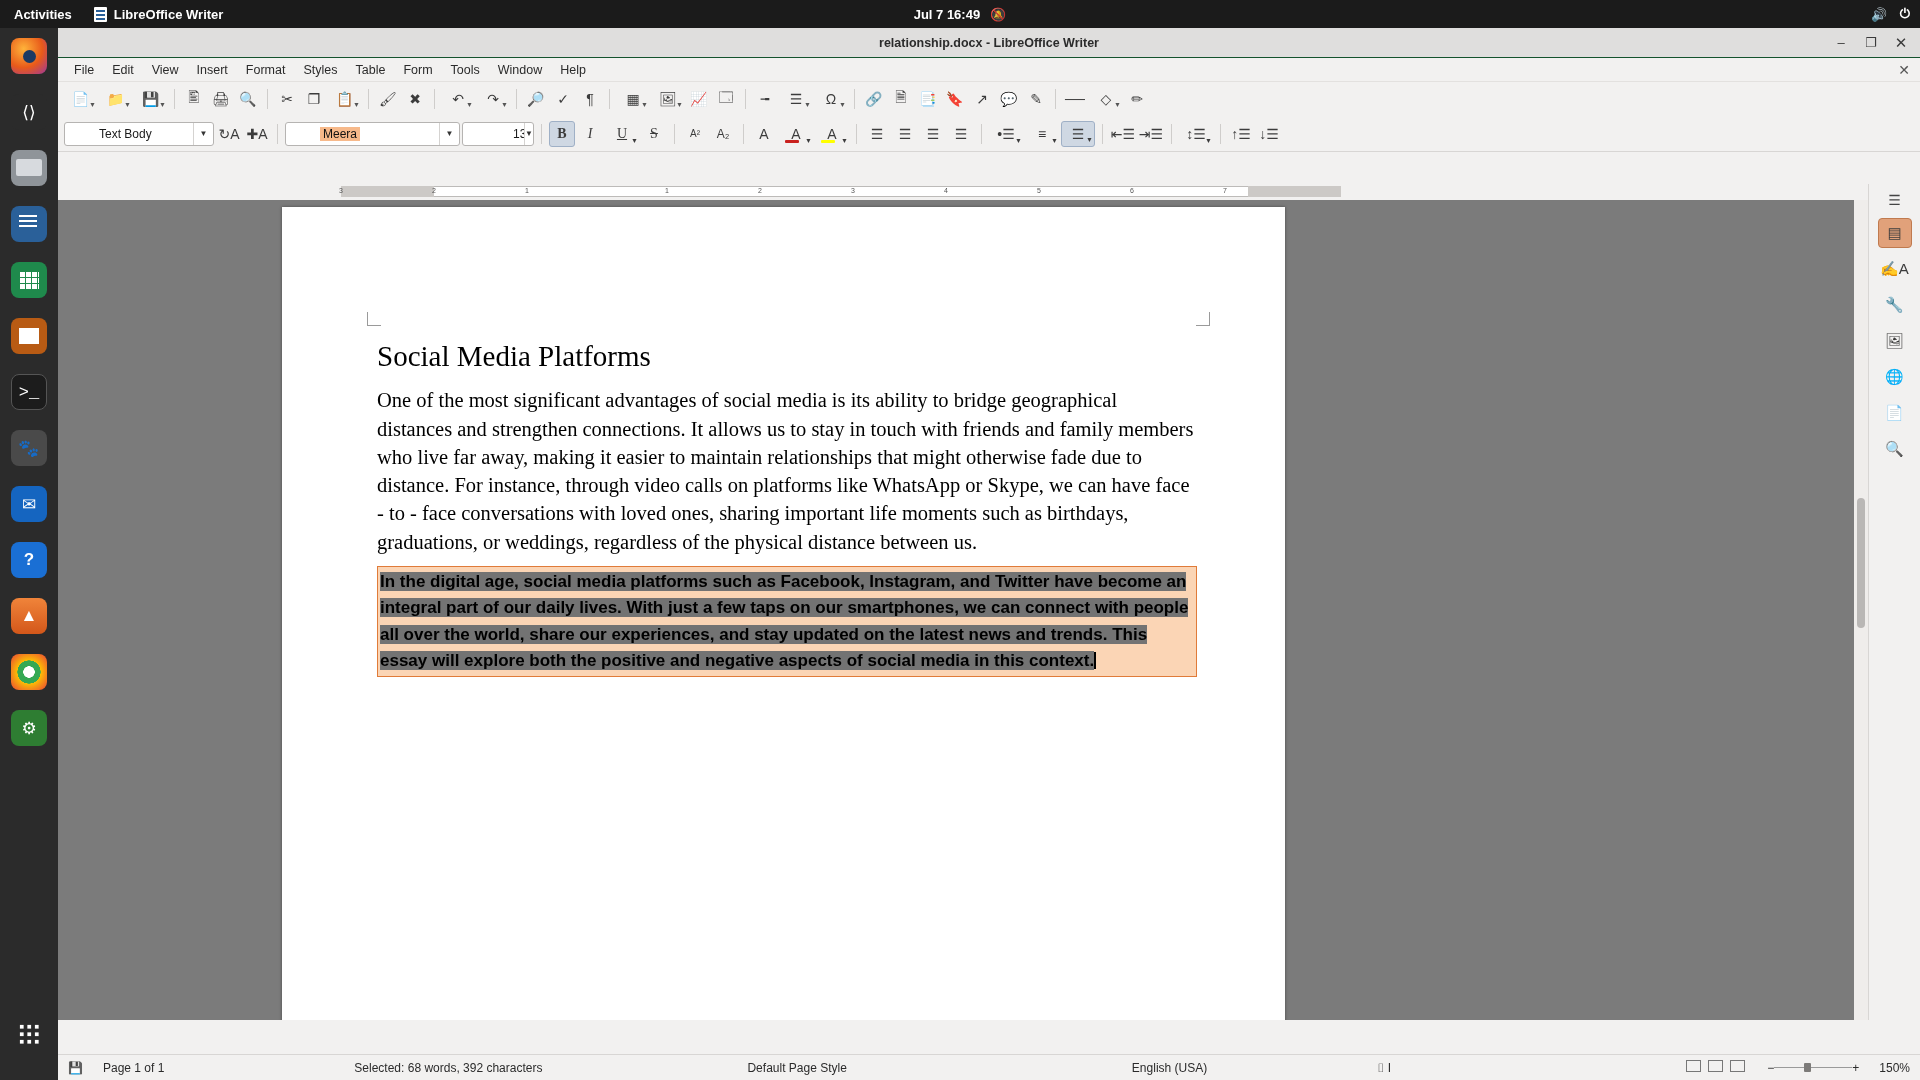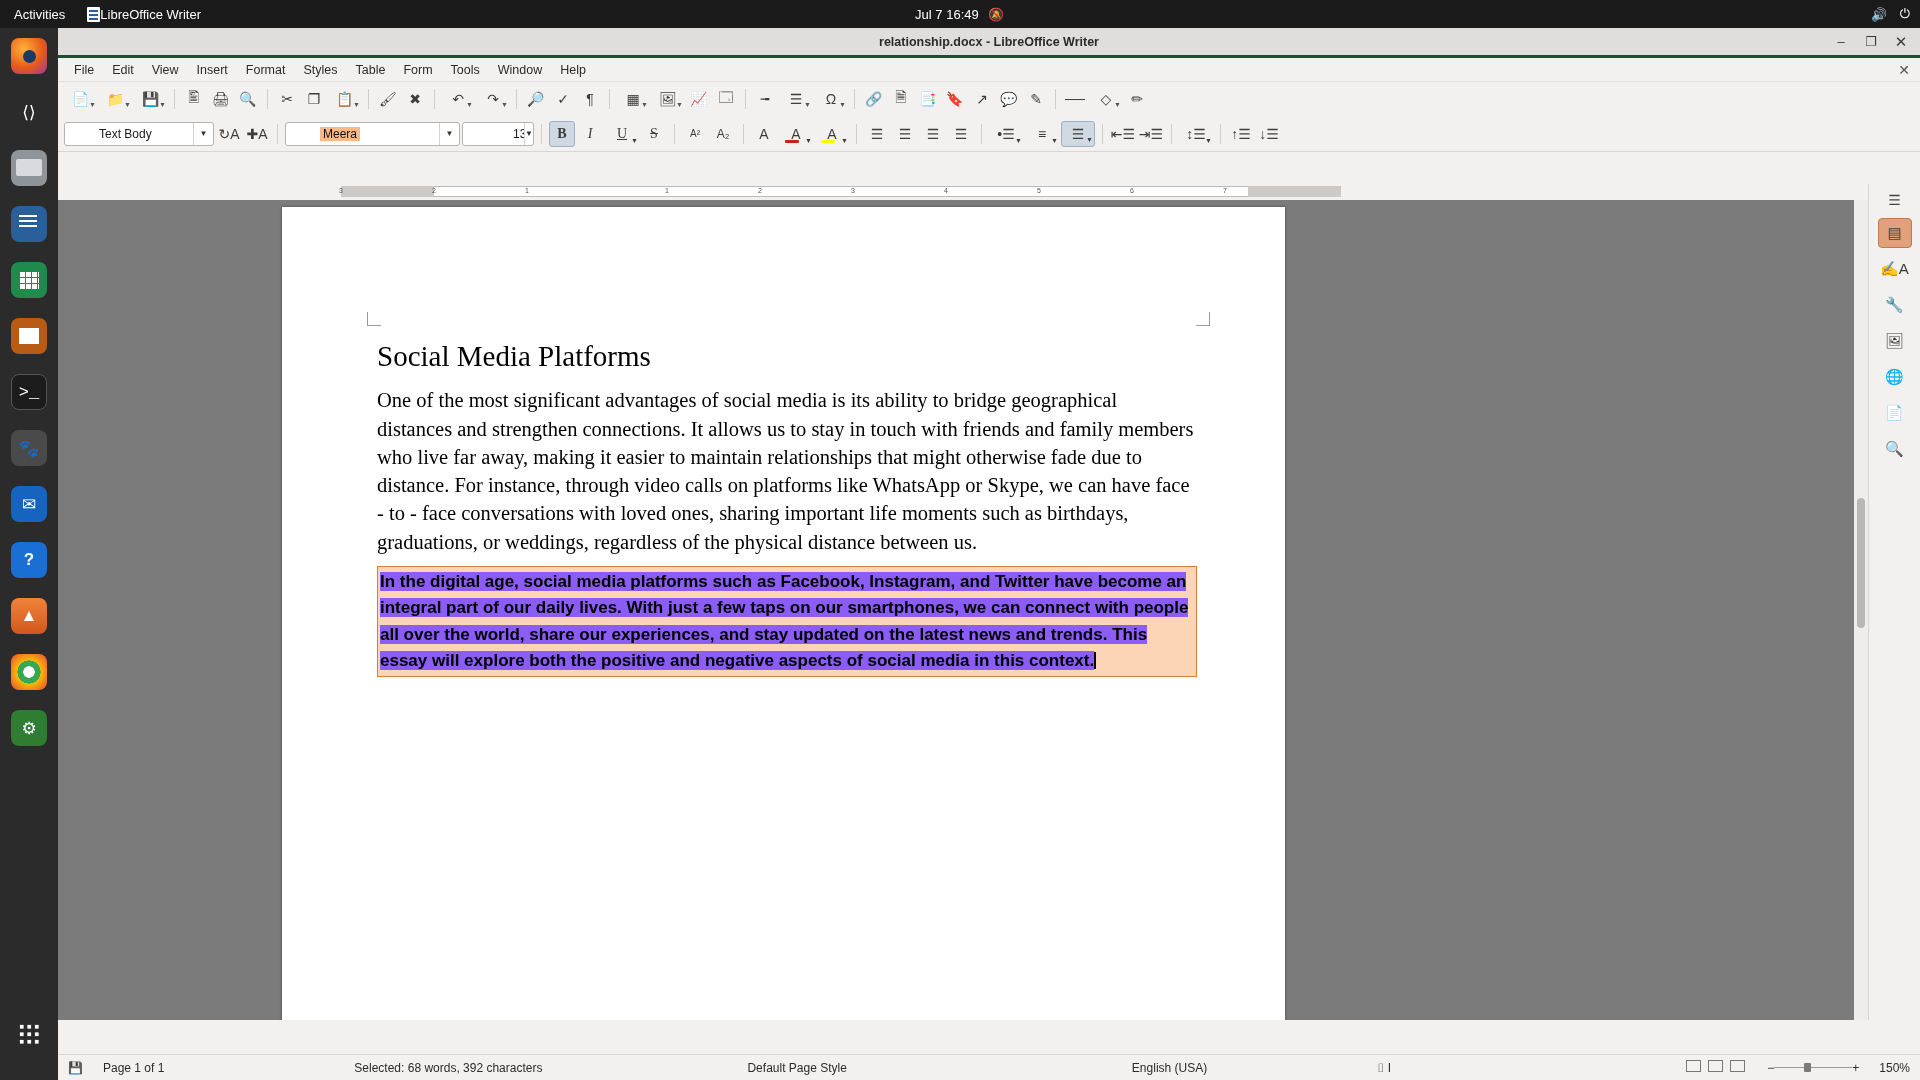--- a/index.html
+++ b/index.html
@@ -8,24 +8,24 @@
     width:1920px; height:1080px; overflow:hidden;
     font-family:"Liberation Sans", sans-serif;
     background:#ffffff;
     -webkit-font-smoothing:antialiased;
   }
 
   
   .topbar {
     position:absolute; top:0; left:0; width:1920px; height:28px;
     background:#1b1b1b; color:#ffffff;
-    display:flex; align-items:center; font-size:13px;
+    display:flex; align-items:center; font-size:13px;font-weight:bold;
   }
   .topbar .activities { padding:0 12px 0 14px; font-size:13px; }
-  .topbar .appname { display:flex; align-items:center; gap:0; padding:0 10px; }
+  .topbar .appname { display:flex; align-items:center; gap:7px; padding:0 10px; }
   .topbar .appname .appicon {
     width:13px; height:15px; background:#fff; border-radius:1px;
     position:relative; display:inline-block;
   }
   .topbar .appname .appicon::after{
     content:""; position:absolute; left:2px; top:3px; width:9px; height:2px;
     background:#2a6099; box-shadow:0 4px 0 #2a6099, 0 8px 0 #2a6099;
   }
   .topbar .clock {
     position:absolute; left:50%; transform:translateX(-50%);
@@ -71,21 +71,21 @@
   .ic-apps::after{
     content:""; position:absolute; width:22px; height:22px;
     background-image:radial-gradient(#fff 2.2px, transparent 2.3px);
     background-size:7.5px 7.5px;
   }
 
   
   .win { position:absolute; left:58px; top:28px; width:1862px; height:1052px; background:#f2f1f0; }
 
   .titlebar {
-    height:30px; background:#dfdedd; border-bottom:3px solid #14532d;
+    height:30px; background:#dfdedd; border-bottom:1px solid #14532d;
     display:flex; align-items:center; justify-content:center; position:relative;
   }
   .titlebar .title { font-size:12.5px; font-weight:bold; color:#2b2b2b; }
   .titlebar .winbtns { position:absolute; right:6px; display:flex; gap:4px; align-items:center; }
   .wbtn { width:26px; height:22px; display:flex; align-items:center; justify-content:center;
           font-size:13px; color:#3a3a3a; border-radius:4px; }
   .wbtn.close { font-size:15px; }
 
   
   .menubar { height:24px; background:#f2f1f0; display:flex; align-items:center;
@@ -154,21 +154,21 @@
     font-size:43px; line-height:1.38; font-weight:bold; margin:0 0 8px 0; letter-spacing:-0.5px;
   }
   h2.doc-h2 { font-size:29px; font-weight:normal; margin:6px 0 12px 0; line-height:1.25; }
   p.doc-p { font-size:20.5px; line-height:1.38; margin:0 0 10px 0; }
   .highlight {
     background:#fbd5b5; border:1px solid #e07b39;
     font-family:"Liberation Sans", sans-serif; font-weight:bold;
     font-size:17px; line-height:1.55; padding:2px 6px 2px 2px; margin:4px 0 14px 0;
     display:block;
   }
-  .highlight .sel { background:#8b5cf6; }
+  .highlight .sel { background:#737373; }
   .cursor-line { display:inline-block; width:1.5px; height:17px; background:#000; vertical-align:-3px; }
 
   
   .sidebar {
     position:absolute; right:0; top:156px; width:52px; height:836px; background:#f2f1f0;
     border-left:1px solid #d8d6d4; display:flex; flex-direction:column; align-items:center; padding-top:4px; gap:6px;
   }
   .sb-item { width:34px; height:30px; display:flex; align-items:center; justify-content:center;
              font-size:15px; color:#3c3c3c; border-radius:4px; }
   .sb-item.active { background:#e1a17a; border:1px solid #c07a4e; }

